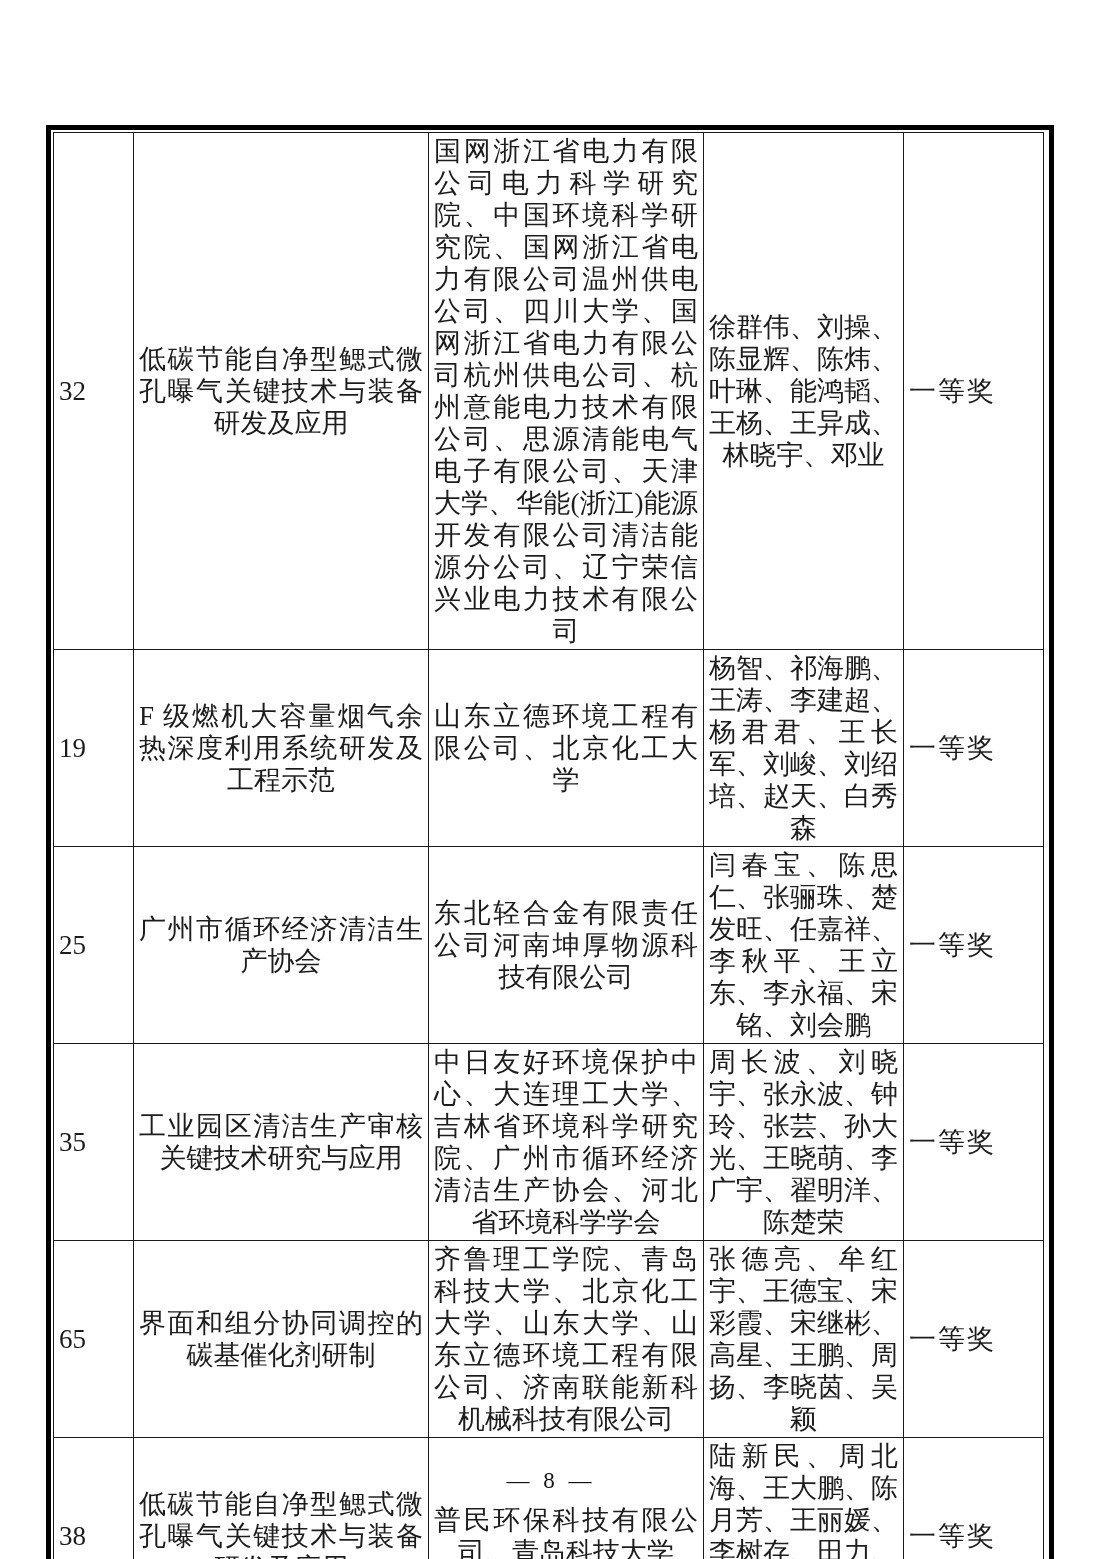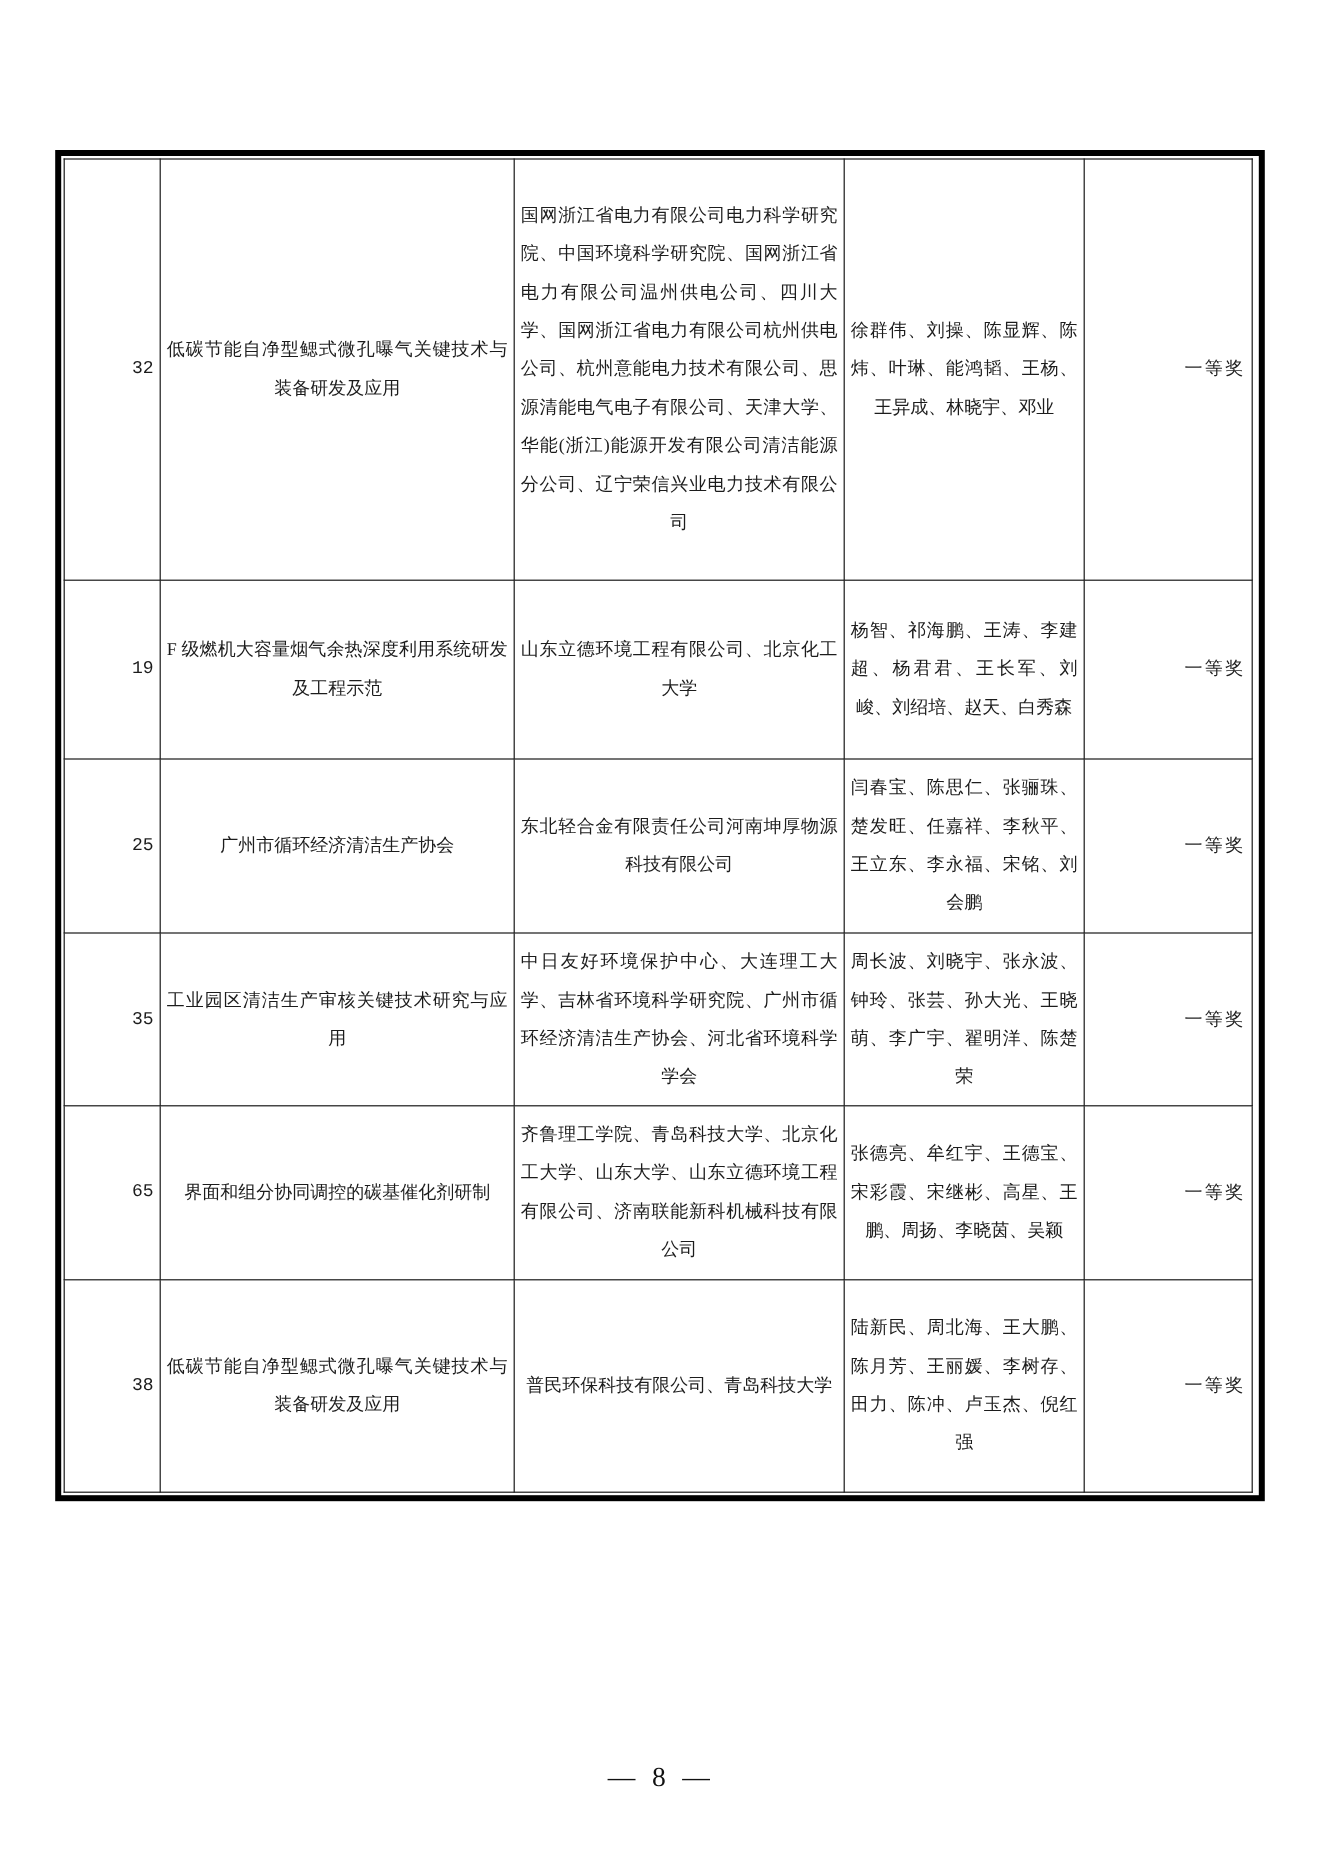--- a/index.html
+++ b/index.html
@@ -24,37 +24,37 @@
     background: #ffffff;
   }
   table.awards {
     border-collapse: collapse;
     table-layout: fixed;
     width: 990px;
   }
   table.awards td {
     border: 1.5px solid #1a1a1a;
     vertical-align: middle;
-    font-size: 15px;
+    font-size: 27px;
     line-height: 32px;
     padding: 2px 5px;
     overflow: hidden;
   }
   td.c-no {
-    text-align: right;
-    font-family: Liberation Mono, monospace;
+    text-align: left;
+    font-family: Liberation Serif, serif;
   }
   td.c-project, td.c-orgs, td.c-people {
     text-align: justify;
     text-align-last: center;
     -moz-text-align-last: center;
     text-justify: inter-character;
   }
   td.c-award {
-    text-align: right;
+    text-align: left;
     letter-spacing: 2px;
   }
   .page-number {
     position: absolute;
     left: 0;
     top: 1468px;
     width: 100%;
     text-align: center;
     font-size: 23px;
     letter-spacing: 4px;

